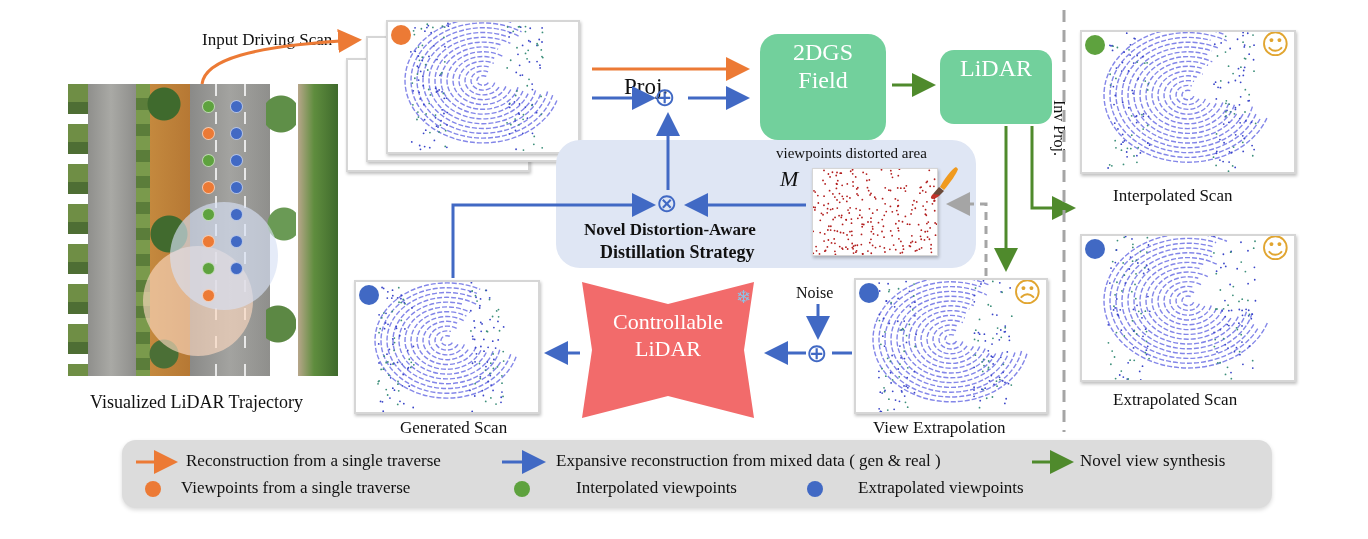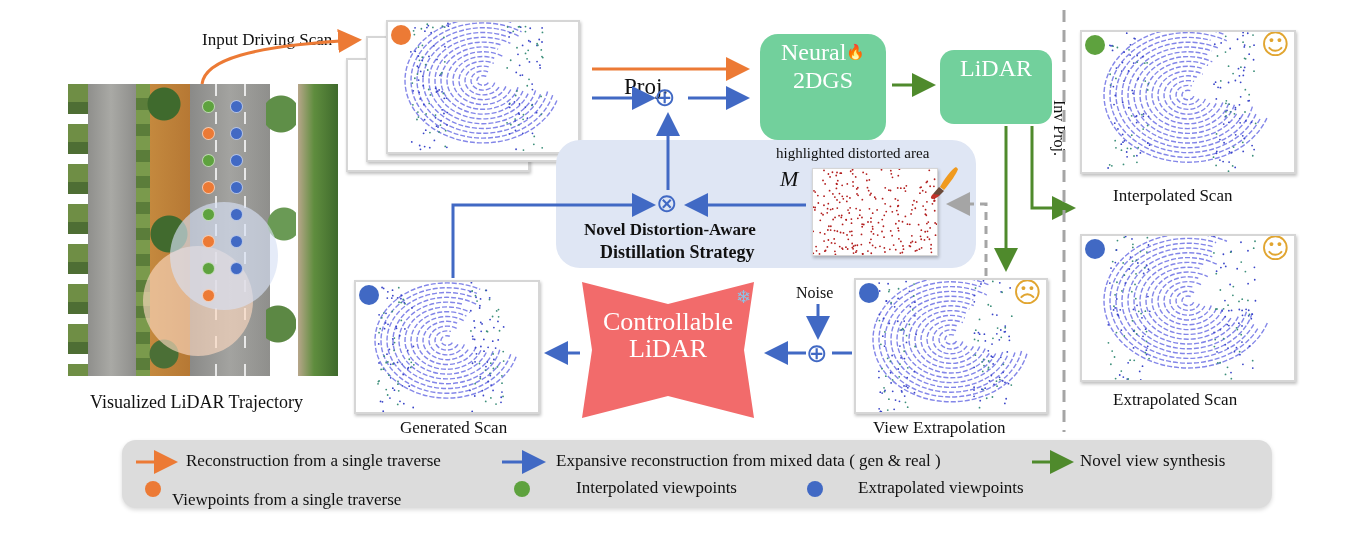--- a/index.html
+++ b/index.html
@@ -242,32 +242,32 @@
       <circle cx="128.9753686556927" cy="68.87971536351165" r="0.9" fill="#3d8f7a"></circle>
       <circle cx="137.54165809327844" cy="31.44675925925926" r="0.9" fill="#3d8f7a"></circle>
       <circle cx="32.18613683127572" cy="76.93561385459533" r="0.9" fill="#3a45c8"></circle>
       <circle cx="143.8841135116598" cy="83.37097050754458" r="0.9" fill="#3d8f7a"></circle>
       <circle cx="135.0923782578875" cy="97.29603909465021" r="0.9" fill="#3d8f7a"></circle>
       <circle cx="122.86031378600822" cy="102.66143689986282" r="0.9" fill="#3d8f7a"></circle>
     </svg>
 </div>
 
 <div class="box-green" style="left:760px; top:34px; width:126px; height:102px; padding-top:4px;">
-  <div><span>Neural</span><span style="font-size:15px; vertical-align:top;">🔥</span></div>
   <div>2DGS</div>
+  <div>Field</div>
 </div>
 
 <div class="box-green" style="left:940px; top:50px; width:112px; height:70px; padding-top:4px; border-radius:14px;">
   <div>LiDAR</div>
 </div>
 
 <div class="panel" style="left:556px; top:140px; width:420px; height:128px;"></div>
 <div class="lbl" style="left:584px; top:220px; font-weight:bold; font-size:17px;">Novel Distortion-Aware</div>
 <div class="lbl" style="left:600px; top:242px; font-weight:bold; font-size:18px;">Distillation Strategy</div>
-<div class="lbl" style="left:776px; top:145px; font-size:15px;">highlighted distorted area</div>
+<div class="lbl" style="left:776px; top:145px; font-size:15px;">viewpoints distorted area</div>
 <div class="lbl" style="left:780px; top:166px; font-size:22px; font-style:italic;">M</div>
 <div class="scan" style="left:812px; top:168px; width:124px; height:86px; border-width:1px;">
   <svg class="mask" width="124" height="86">
       <circle cx="19.654595336076817" cy="39.94495027434842" r="0.9" fill="#b21d1d"></circle>
       <circle cx="37.71347736625515" cy="2.258753429355281" r="0.9" fill="#b21d1d"></circle>
       <circle cx="61.76824417009602" cy="28.187782921810697" r="0.9" fill="#b21d1d"></circle>
       <circle cx="93.34975994513032" cy="16.86784122085048" r="0.9" fill="#b21d1d"></circle>
       <circle cx="60.50740740740741" cy="64.9162122770919" r="0.9" fill="#b21d1d"></circle>
       <circle cx="120.92019890260632" cy="17.320550411522635" r="0.9" fill="#b21d1d"></circle>
       <circle cx="55.67455418381345" cy="21.66110253772291" r="0.9" fill="#b21d1d"></circle>
@@ -1253,21 +1253,21 @@
       <circle cx="52.34793724279836" cy="85.77280521262003" r="0.9" fill="#3a45c8"></circle>
       <circle cx="119.5724708504801" cy="65.72668038408779" r="0.9" fill="#3a45c8"></circle>
       <circle cx="37.0027657750343" cy="82.05915637860083" r="0.9" fill="#3d8f7a"></circle>
     </svg>
 </div>
 <div class="lbl" style="left:400px; top:418px;">Generated Scan</div>
 
 <svg class="abs" style="left:582px; top:282px;" width="172" height="136" viewBox="0 0 172 136">
   <path d="M0 0 L86 22 L172 0 L162 68 L172 136 L86 114 L0 136 L10 68 Z" fill="#f26b6b"></path>
 </svg>
-<div class="abs" style="left:582px; top:308px; width:172px; text-align:center; color:#fff; font-size:26px; line-height:27px;">
+<div class="abs" style="left:582px; top:308px; width:172px; text-align:center; color:#fff; font-size:22px; line-height:27px;">
   <div>Controllable</div>
   <div>LiDAR</div>
 </div>
 <div class="abs" style="left:736px; top:286px; font-size:18px; color:#8bc4e8; font-family:'DejaVu Sans',sans-serif;">❄</div>
 
 <div class="lbl" style="left:624px; top:74px; font-size:23px;">Proj.</div>
 <div class="lbl" style="left:796px; top:284px; font-size:16px;">Noise</div>
 <div class="lbl" style="left:1050px; top:100px; font-size:16px; writing-mode:vertical-rl;">Inv Proj.</div>
 
 <div class="abs" style="left:654px; top:84px; font-size:26px; color:#4169c4; font-family:'DejaVu Sans',sans-serif; line-height:26px;">⊕</div>
@@ -1324,15 +1324,15 @@
   <line x1="136" y1="462" x2="172" y2="462" stroke="#ec7a35" stroke-width="3" marker-end="url(#ah-o)"></line>
   <line x1="502" y1="462" x2="540" y2="462" stroke="#4169c4" stroke-width="3" marker-end="url(#ah-b)"></line>
   <line x1="1032" y1="462" x2="1068" y2="462" stroke="#4f8a2c" stroke-width="3" marker-end="url(#ah-g)"></line>
   <circle cx="153" cy="489" r="8" fill="#ec7a35"></circle>
   <circle cx="522" cy="489" r="8" fill="#5ea23e"></circle>
   <circle cx="815" cy="489" r="8" fill="#4169c4"></circle>
 </svg>
 <div class="legend-text" style="left:186px; top:451px;">Reconstruction from a single traverse</div>
 <div class="legend-text" style="left:556px; top:451px;">Expansive reconstruction from mixed data ( gen &amp; real )</div>
 <div class="legend-text" style="left:1080px; top:451px;">Novel view synthesis</div>
-<div class="legend-text" style="left:172px; top:478px;margin-top:12px;">Viewpoints from a single traverse</div>
+<div class="legend-text" style="left:181px; top:478px;">Viewpoints from a single traverse</div>
 <div class="legend-text" style="left:576px; top:478px;">Interpolated viewpoints</div>
 <div class="legend-text" style="left:858px; top:478px;text-align:right;">Extrapolated viewpoints</div>
 
 </body></html>

